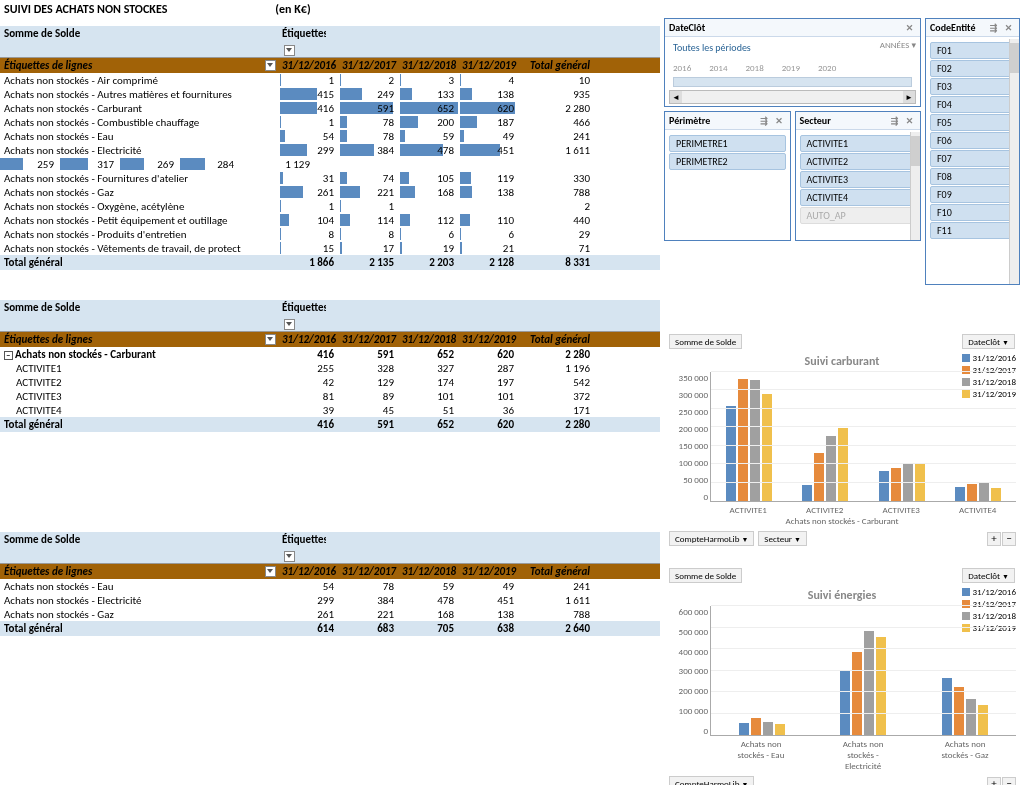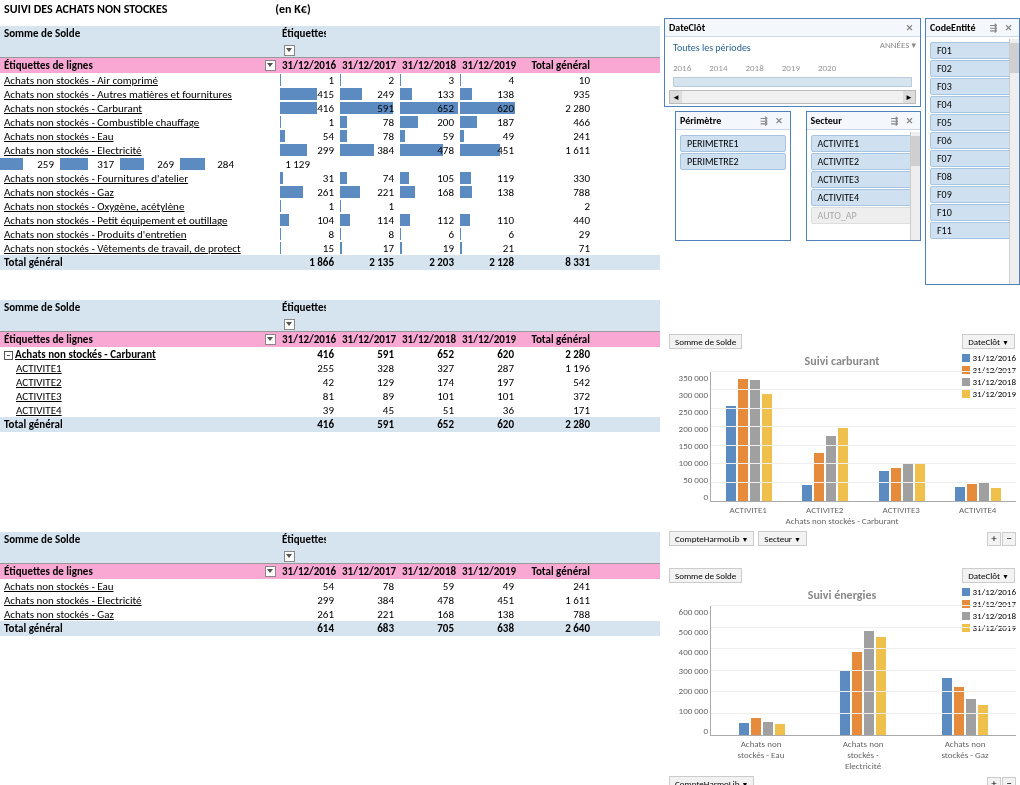--- a/index.html
+++ b/index.html
@@ -4,44 +4,44 @@
 <style>
   * { box-sizing: border-box; margin: 0; padding: 0; }
   body { font-family: Calibri, Arial, sans-serif; font-size: 11px; color: #000; background: #fff; width: 1020px; }
   .wrap { display: flex; }
   .left { width: 660px; }
   .right { width: 360px; padding-left: 4px; }
   .title { font-weight: bold; font-size: 12px; padding: 2px 4px; display: flex; }
   .title .unit { margin-left: 108px; }
   .pivot { margin-top: 8px; }
   .phead { display: flex; background: #d6e4f0; font-weight: bold; }
-  .phead2 { display: flex; background: #f9a8d4; font-weight: bold; border-top: 1px solid #999; }
+  .phead2 { display: flex; background: #a16207; font-weight: bold; border-top: 1px solid #999; font-style: italic; }
   .phead .c1, .phead2 .c1, .prow .c1, .ptotal .c1 { width: 280px; padding: 1px 4px; white-space: nowrap; overflow: hidden; }
   .phead .c2, .phead2 .c2 { width: 55px; padding: 1px 2px; position: relative; }
   .cnum { width: 60px; text-align: right; padding: 1px 6px 1px 2px; position: relative; }
   .ctot { width: 76px; text-align: right; padding: 1px 6px 1px 2px; font-weight: normal; }
   .prow { display: flex; height: 14px; line-height: 14px; }
-  .prow .c1 { background: transparent; text-decoration: underline; }
+  .prow .c1 { background: transparent; }
   .ptotal { display: flex; background: #d6e4f0; font-weight: bold; }
   .dd { display: inline-block; width: 11px; height: 11px; border: 1px solid #888; background: #fff; margin-left: 2px; vertical-align: middle; position: relative; }
   .dd::after { content: ""; position: absolute; left: 1px; top: 2px; border-left: 3px solid transparent; border-right: 3px solid transparent; border-top: 4px solid #555; }
   .bar { position: absolute; left: 0; top: 1px; bottom: 1px; background: #5b8bc0; z-index: 0; }
   .val { position: relative; z-index: 1; }
   .indent { padding-left: 16px !important; }
   .exp { display: inline-block; width: 9px; height: 9px; border: 1px solid #555; margin-right: 2px; text-align: center; line-height: 7px; font-size: 8px; }
 
   .slicer { border: 1px solid #4f81bd; background: #fff; margin-bottom: 4px; font-size: 10px; position: relative; }
   .slicer-h { display: flex; align-items: center; background: #f4f8fc; padding: 2px 4px; font-weight: bold; border-bottom: 1px solid #cbd9ea; }
   .slicer-h .t { flex: 1; }
   .sicon { width: 13px; height: 13px; margin-left: 2px; color: #888; display: flex; align-items: center; justify-content: center; font-size: 9px; border: 1px solid transparent; }
   .slicer-body { padding: 4px; }
   .sbtn { background: #cfe0f0; border: 1px solid #a7c4e0; border-radius: 2px; padding: 1px 6px; margin: 1px 0; display: block; font-size: 10px; cursor: pointer; }
   .sbtn.dim { background: #eee; color: #aaa; border-color: #ddd; }
   .slicer-row { display: flex; gap: 4px; }
-  .slicer-row > .slicer { flex: 1; margin-left: 11px; }
+  .slicer-row > .slicer { flex: 1; }
   .timeline-link { color: #2a6496; padding: 2px 4px; }
   .tl-years { display: flex; gap: 18px; padding: 4px 8px; color: #999; font-size: 9px; }
   .tl-bar { height: 10px; background: #d6e4f0; margin: 0 8px; border: 1px solid #bcd; }
   .tl-scroll { height: 14px; border: 1px solid #bbb; margin: 3px 4px 2px 4px; position: relative; background: #f0f0f0; }
   .tl-scroll .lbtn, .tl-scroll .rbtn { width: 12px; height: 100%; background: #ddd; position: absolute; top: 0; text-align: center; line-height: 12px; font-size: 8px; }
   .tl-scroll .lbtn { left: 0; } .tl-scroll .rbtn { right: 0; }
   .slicer-scroll { width: 10px; background: #eee; border-left: 1px solid #ccc; position: absolute; right: 0; top: 20px; bottom: 0; }
   .slicer-scroll .thumb { background: #cfcfcf; width: 100%; height: 30px; margin-top: 4px; }
   .code-body { height: 247px; overflow: hidden; position: relative; }
   .secteur-body { height: 110px; overflow: hidden; position: relative; }

